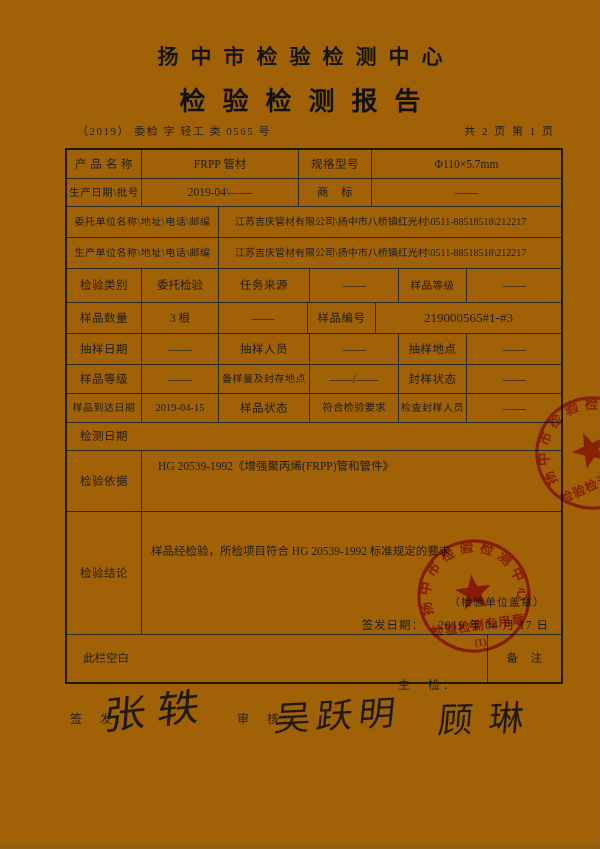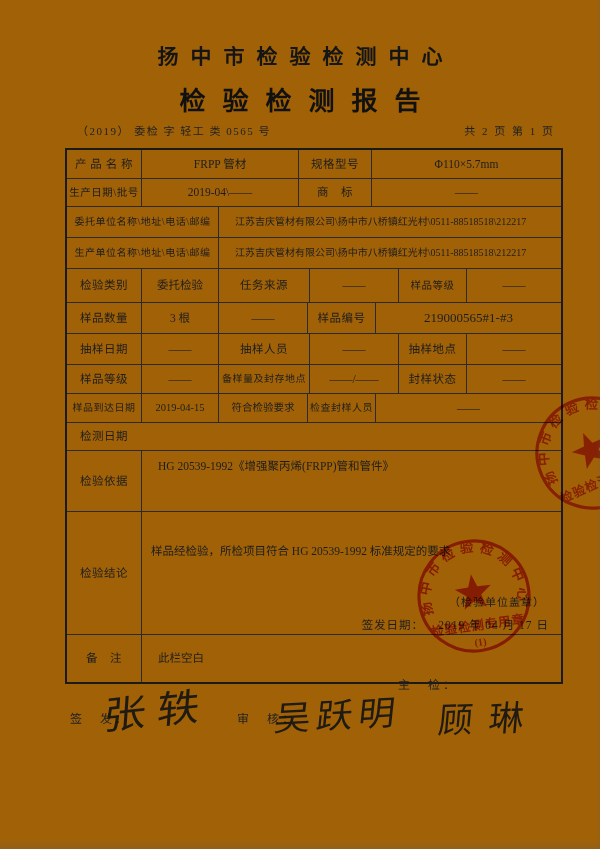--- a/index.html
+++ b/index.html
@@ -136,20 +136,21 @@
       <div class="td" style="flex:0 0 77px">——</div>
       <div class="td lab fs10" style="flex:0 0 91px">备样量及封存地点</div>
       <div class="td" style="flex:0 0 89px">——/——</div>
       <div class="td lab" style="flex:0 0 68px">封样状态</div>
       <div class="td grow">——</div>
     </div>
 
     <div class="tr" style="height:28px">
       <div class="td lab fs10" style="flex:0 0 74px">样品到达日期</div>
       <div class="td fs105" style="flex:0 0 77px">2019-04-15</div>
+      <div class="td lab" style="flex:0 0 91px">样品状态</div>
       <div class="td fs105" style="flex:0 0 89px">符合检验要求</div>
       <div class="td lab fs10" style="flex:0 0 68px">检查封样人员</div>
       <div class="td grow">——</div>
     </div>
 
     <div class="tr" style="height:27px">
       <div class="td lab" style="flex:0 0 74px">检测日期</div>
     </div>
 
     <div class="tr" style="height:60px">
@@ -162,22 +163,22 @@
       <div class="td grow concl-cell">
         <div class="concl-text">样品经检验，所检项目符合 HG 20539-1992 标准规定的要求</div>
         <div class="seal-note">（检验单位盖章）</div>
         <div class="issue-line">
           <span>签发日期：</span><span class="d">2019 年 04 月 17 日</span>
         </div>
       </div>
     </div>
 
     <div class="tr" style="height:47px">
+      <div class="td grow left">此栏空白</div>
       <div class="td lab" style="flex:0 0 74px">备　注</div>
-      <div class="td grow left">此栏空白</div>
     </div>
 
   </div>
 
   <div class="sig-label" style="left:70px; top:709px;">签　发：</div>
   <div class="sig sig1">张轶</div>
   <div class="sig-label" style="left:237px; top:709px;">审　核：</div>
   <div class="sig sig2">吴跃明</div>
   <div class="sig-label" style="left:398px; top:675px;">主　检：</div>
   <div class="sig sig3">顾琳</div>

